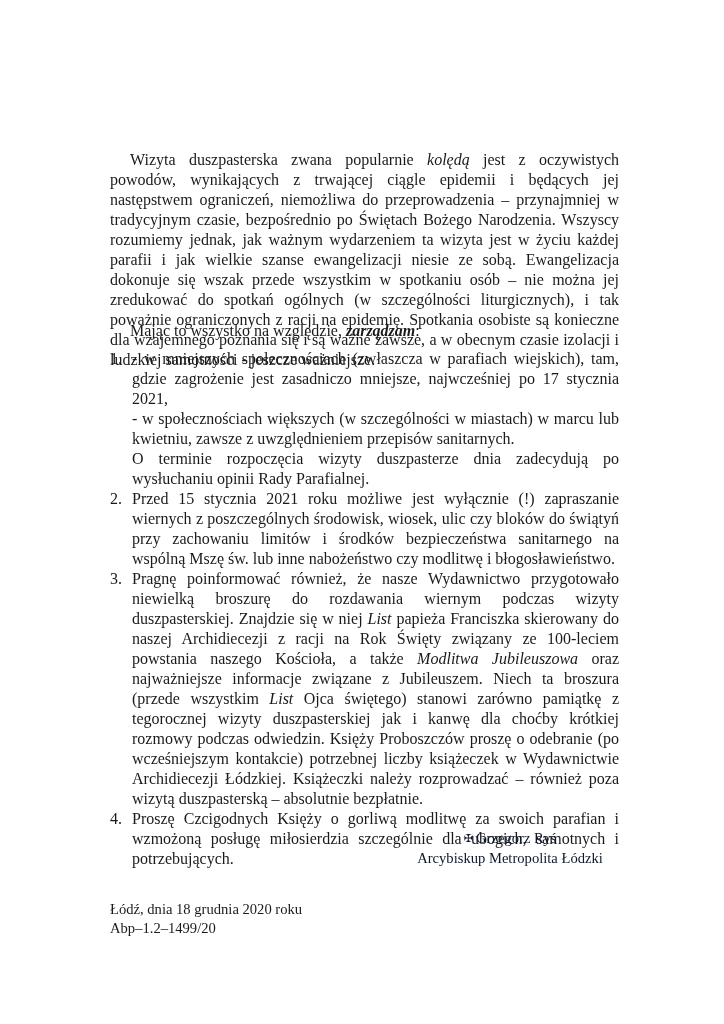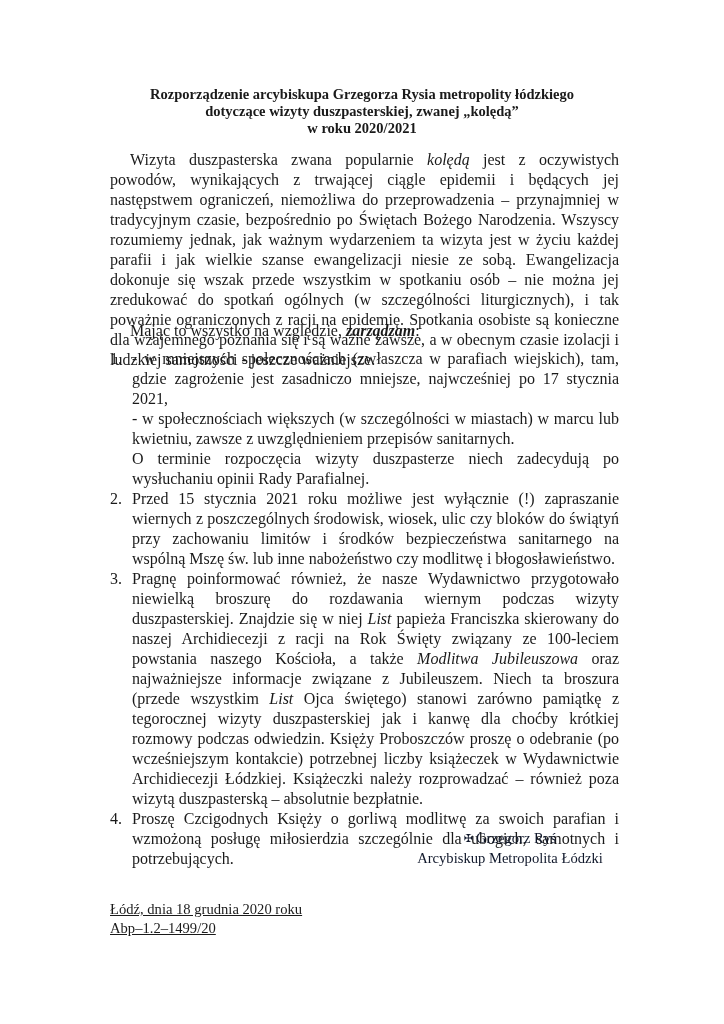--- a/index.html
+++ b/index.html
@@ -29,50 +29,45 @@
   .list li p { margin: 0; }
   .signature {
     position: absolute; left: 400px; top: 828px; width: 220px;
     font-size: 14.6px; line-height: 20px; text-align: center; color: #0f172a;
   }
   .cross { font-size: 11px; vertical-align: 1px; margin-right: 3px; }
   .footer {
     position: absolute; left: 110px; top: 900px; width: 300px;
     font-size: 14.6px; line-height: 19px;
   }
-  .footer div { white-space: nowrap; text-decoration: underline; }
+  .footer div { white-space: nowrap; }
   b { font-weight: bold; font-style: italic; }
   i { font-style: italic; }
 </style>
 </head>
 <body>
 
 <div class="page">
 
-  <div class="title">
-    <div>Rozporządzenie arcybiskupa Grzegorza Rysia metropolity łódzkiego</div>
-    <div>dotyczące wizyty duszpasterskiej, zwanej „kolędą”</div>
-    <div>w roku 2020/2021</div>
-  </div>
 
   <div class="body-block intro">
     <p><span>Wizyta duszpasterska zwana popularnie </span><i>kolędą</i><span> jest z oczywistych powodów, wynikających z trwającej ciągle epidemii i będących jej następstwem ograniczeń, niemożliwa do przeprowadzenia – przynajmniej w tradycyjnym czasie, bezpośrednio po Świętach Bożego Narodzenia. Wszyscy rozumiemy jednak, jak ważnym wydarzeniem ta wizyta jest w życiu każdej parafii i jak wielkie szanse ewangelizacji niesie ze sobą. Ewangelizacja dokonuje się wszak przede wszystkim w spotkaniu osób – nie można jej zredukować do spotkań ogólnych (w szczególności liturgicznych), i tak poważnie ograniczonych z racji na epidemię. Spotkania osobiste są konieczne dla wzajemnego poznania się i są ważne zawsze, a w obecnym czasie izolacji i ludzkiej samotności - jeszcze ważniejsze.</span></p>
   </div>
 
   <div class="body-block decree">
     <p><span>Mając to wszystko na względzie, </span><b>zarządzam</b><span>:</span></p>
   </div>
 
   <div class="body-block list">
     <ol>
       <li>
         <span class="num">1.</span>
         <p>- w mniejszych społecznościach (zwłaszcza w parafiach wiejskich), tam, gdzie zagrożenie jest zasadniczo mniejsze, najwcześniej po 17 stycznia 2021,</p>
         <p>- w społecznościach większych (w szczególności w miastach) w marcu lub kwietniu, zawsze z uwzględnieniem przepisów sanitarnych.</p>
-        <p>O terminie rozpoczęcia wizyty duszpasterze niech zadecydują po wysłuchaniu opinii Rady Parafialnej.</p>
+        <p>O terminie rozpoczęcia wizyty duszpasterze dnia zadecydują po wysłuchaniu opinii Rady Parafialnej.</p>
       </li>
       <li>
         <span class="num">2.</span>
         <p>Przed 15 stycznia 2021 roku możliwe jest wyłącznie (!) zapraszanie wiernych z poszczególnych środowisk, wiosek, ulic czy bloków do świątyń przy zachowaniu limitów i środków bezpieczeństwa sanitarnego na wspólną Mszę św. lub inne nabożeństwo czy modlitwę i błogosławieństwo.</p>
       </li>
       <li>
         <span class="num">3.</span>
         <p><span>Pragnę poinformować również, że nasze Wydawnictwo przygotowało niewielką broszurę do rozdawania wiernym podczas wizyty duszpasterskiej. Znajdzie się w niej </span><i>List</i><span> papieża Franciszka skierowany do naszej Archidiecezji z racji na Rok Święty związany ze 100-leciem powstania naszego Kościoła, a także </span><i>Modlitwa Jubileuszowa</i><span> oraz najważniejsze informacje związane z Jubileuszem. Niech ta broszura (przede wszystkim </span><i>List</i><span> Ojca świętego) stanowi zarówno pamiątkę z tegorocznej wizyty duszpasterskiej jak i kanwę dla choćby krótkiej rozmowy podczas odwiedzin. Księży Proboszczów proszę o odebranie (po wcześniejszym kontakcie) potrzebnej liczby książeczek w Wydawnictwie Archidiecezji Łódzkiej. Książeczki należy rozprowadzać – również poza wizytą duszpasterską – absolutnie bezpłatnie.</span></p>
       </li>
       <li>

